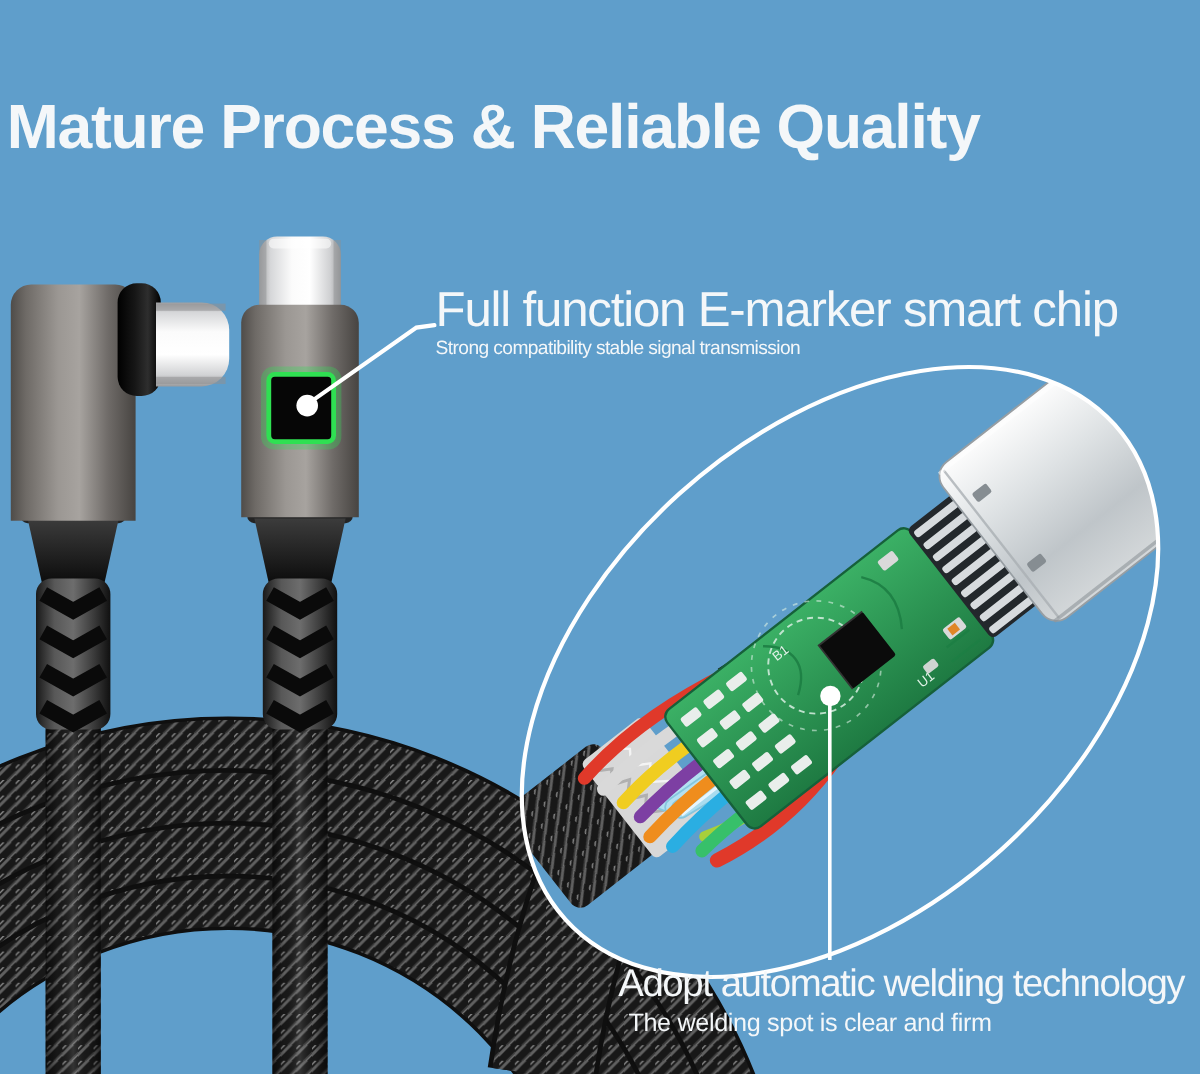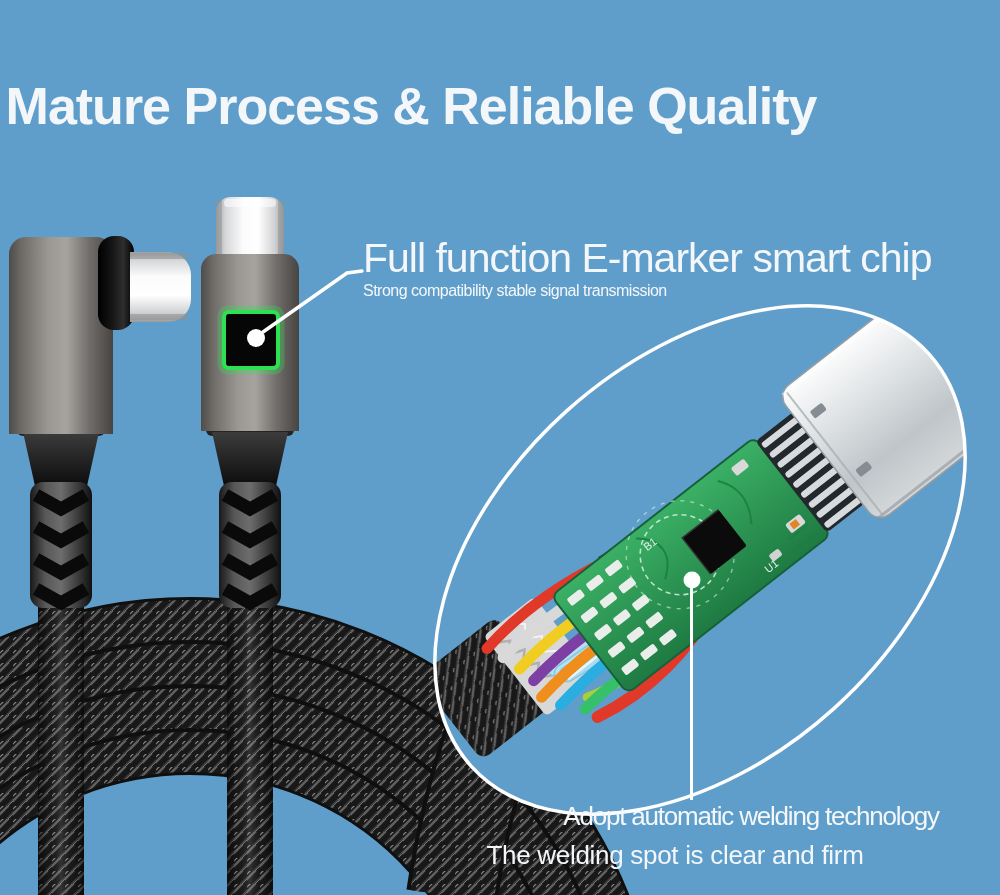--- a/index.html
+++ b/index.html
@@ -4,22 +4,22 @@
 <style>
   html,body{margin:0;padding:0;background:#5f9ecb;}
   #stage{position:relative;width:1000px;height:895px;overflow:hidden;
          font-family:"Liberation Sans",sans-serif;background:#5f9ecb;}
   #art{position:absolute;left:0;top:0;}
   .txt{position:absolute;color:#f4f7f9;white-space:nowrap;line-height:1;}
   #title{left:0;top:60px;width:822px;text-align:center;font-size:52px;
          font-weight:bold;letter-spacing:-1px;margin-top:20px;}
   #h1{left:363px;top:238px;font-size:41px;letter-spacing:-1px;}
   #s1{left:363px;top:283px;font-size:16px;letter-spacing:-0.5px;}
-  #h2{left:505px;top:803px;width:492px;text-align:center;font-size:26px;letter-spacing:-1.2px;}
-  #s2{left:455px;top:842px;width:440px;text-align:center;font-size:26px;letter-spacing:-0.3px;}
+  #h2{left:505px;top:803px;width:492px;text-align:center;font-size:32px;letter-spacing:-1.2px;}
+  #s2{left:455px;top:842px;width:440px;text-align:center;font-size:21px;letter-spacing:-0.3px;}
 </style>
 </head>
 <body>
 
 <div id="stage">
 
 <svg id="art" width="1000" height="895" viewBox="0 0 1000 895">
   <defs>
     <linearGradient id="bodyG" x1="0" y1="0" x2="1" y2="0">
       <stop offset="0" stop-color="#4f4c49"></stop>

